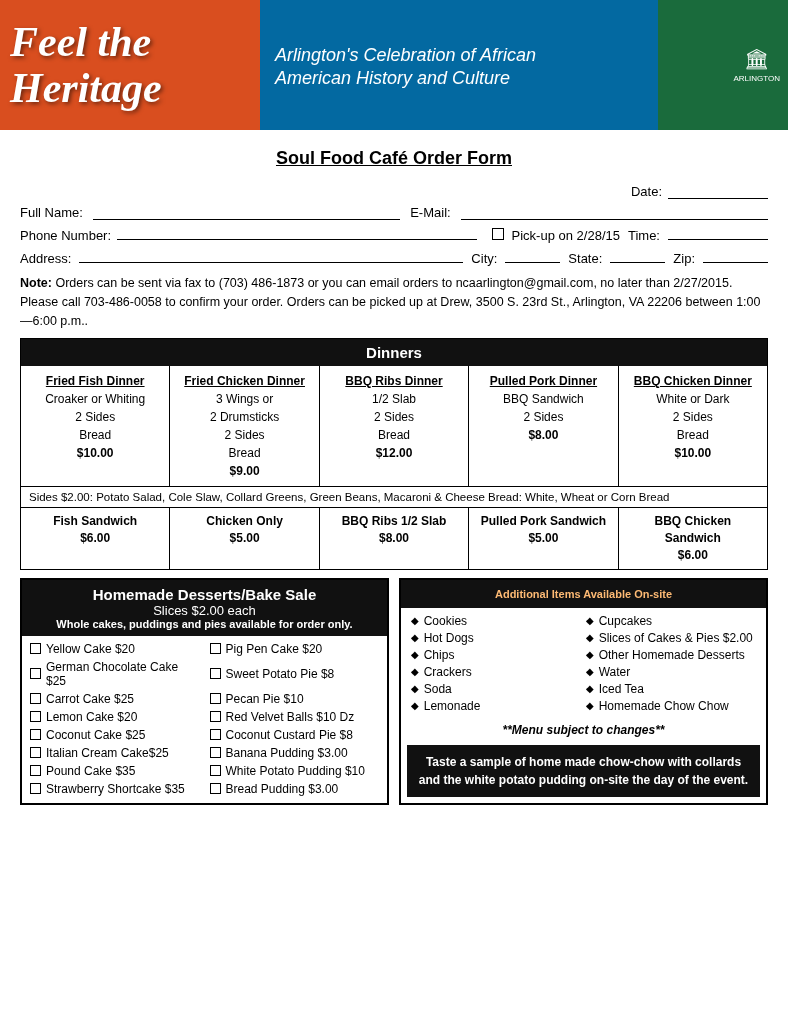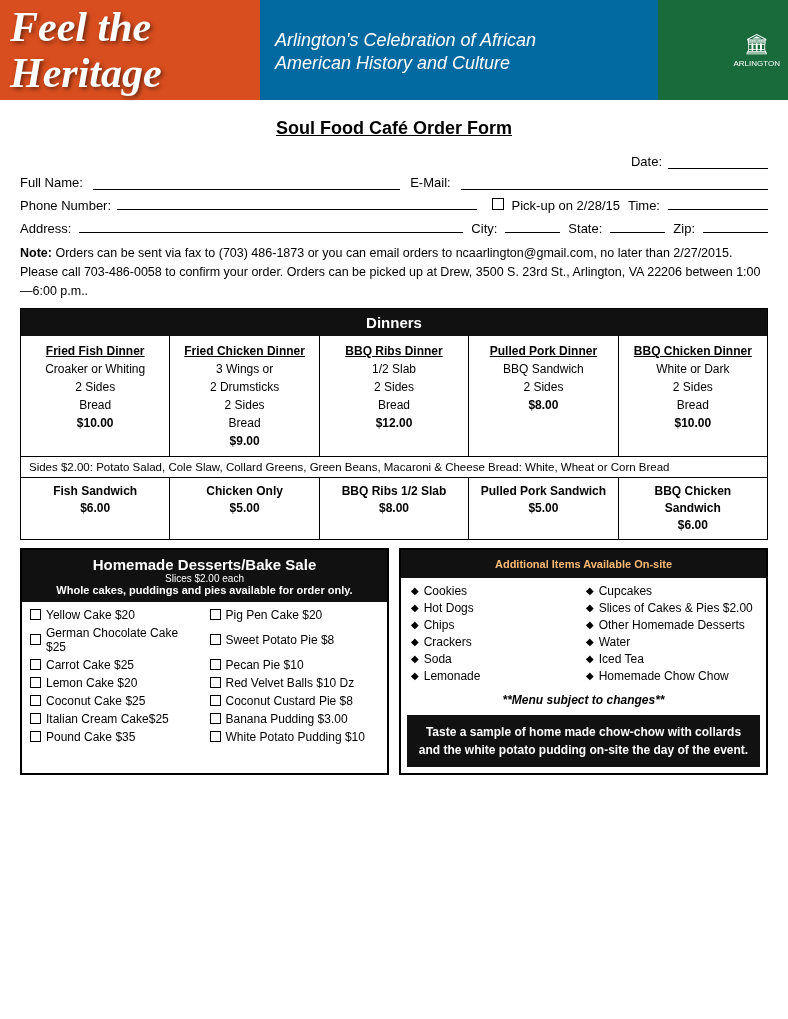--- a/index.html
+++ b/index.html
@@ -9,21 +9,21 @@
       width: 788px;
       min-height: 1019px;
       color: #000;
       font-size: 13px;
     }
 
     
     .header {
       display: flex;
       width: 100%;
-      height: 100px;
+      height: 130px;
     }
     .header-orange {
       background: #d94e1f;
       width: 260px;
       display: flex;
       align-items: center;
       justify-content: center;
       padding: 10px;
     }
     .header-black {
@@ -217,21 +217,21 @@
       background: #111;
       color: #fff;
       text-align: center;
       padding: 6px 8px;
     }
     .desserts-header .dh-title {
       font-size: 15px;
       font-weight: bold;
     }
     .desserts-header .dh-sub {
-      font-size: 10px;
+      font-size: 13px;
     }
     .desserts-header .dh-note {
       font-size: 11px;
       font-weight: bold;
     }
     .desserts-items {
       padding: 6px 8px;
       display: flex;
       flex-direction: column;
       gap: 4px;
@@ -468,20 +468,30 @@
           <div class="desserts-row">
             <div class="dessert-item">
               <div class="dessert-checkbox"></div>
               <span>Pound Cake $35</span>
             </div>
             <div class="dessert-item">
               <div class="dessert-checkbox"></div>
               <span>White Potato Pudding $10</span>
             </div>
           </div>
+          <div class="desserts-row">
+            <div class="dessert-item">
+              <div class="dessert-checkbox"></div>
+              <span>Strawberry Shortcake $35</span>
+            </div>
+            <div class="dessert-item">
+              <div class="dessert-checkbox"></div>
+              <span>Bread Pudding $3.00</span>
+            </div>
+          </div>
         </div>
     </div>
 
     <div class="additional-box">
       <div class="additional-header">Additional Items Available On-site</div>
       <div class="additional-items" id="additional-items-container">
           <div class="additional-row">
             <div class="additional-cell">
               <span class="bullet-diamond">◆</span>
               <span>Cookies</span>

